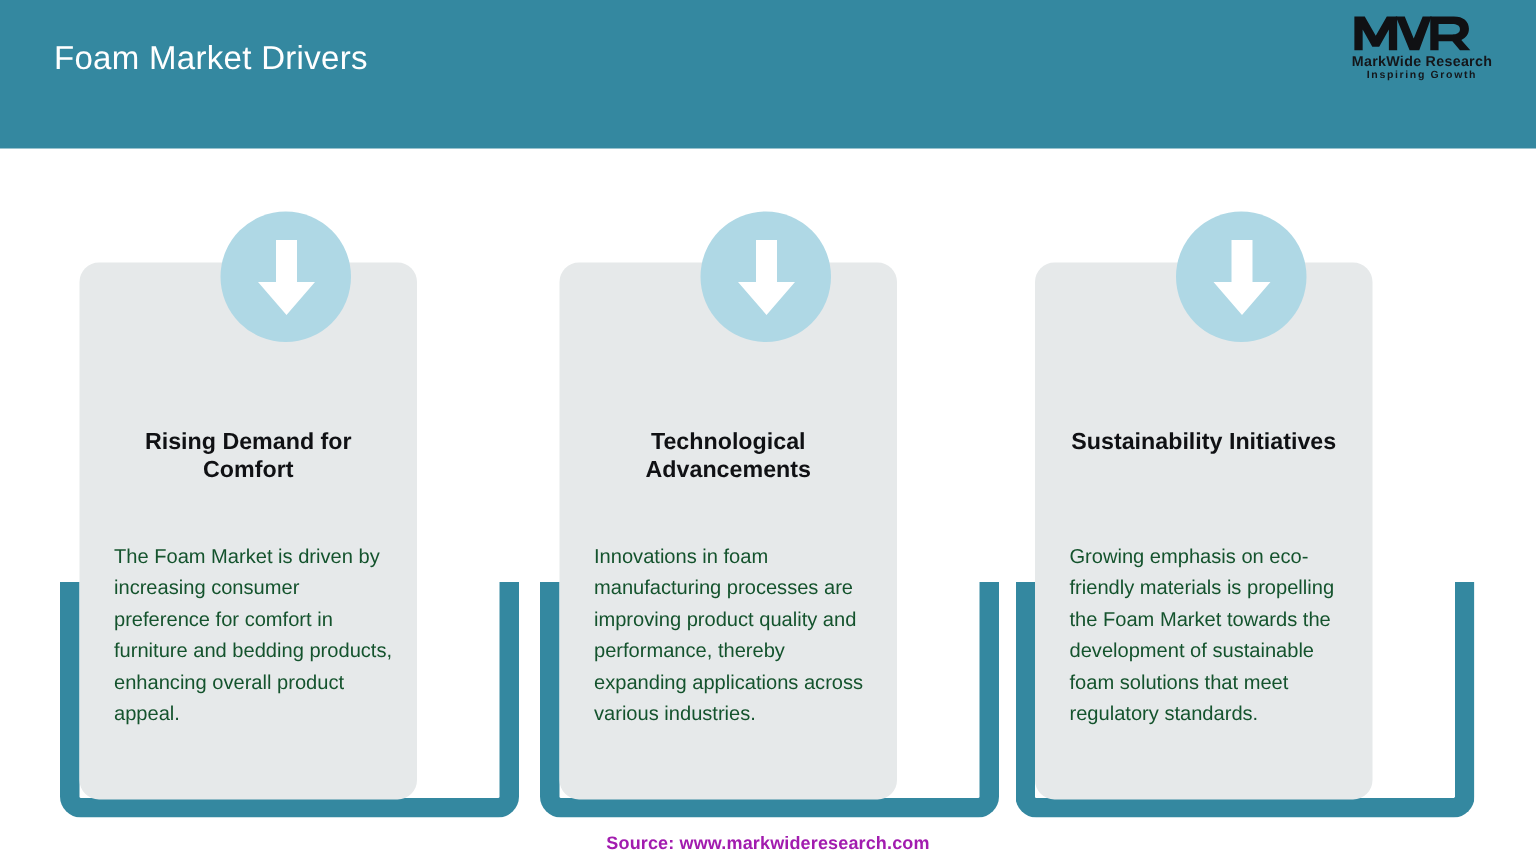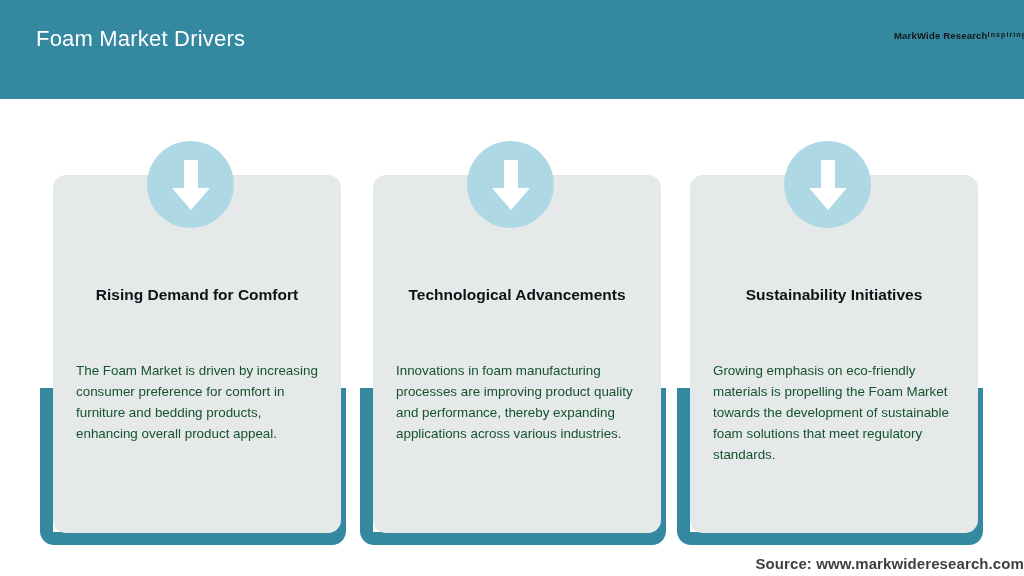--- a/index.html
+++ b/index.html
@@ -44,21 +44,21 @@
   }
 
   
   .logo {
     position: absolute;
     right: 22px;
     top: 8px;
     width: 108px;
     height: 54px;
     display: flex;
-    flex-direction: row;
+    flex-direction: column;
     align-items: center;
     justify-content: flex-start;
   }
   .logo-mark {
     width: 92px;
     height: 28px;
     display: block;
   }
   .logo-name {
     font-size: 9.5px;
@@ -111,21 +111,21 @@
     border-top: 0;
     border-bottom-left-radius: 14px;
     border-bottom-right-radius: 14px;
   }
 
   
   .card {
     position: absolute;
     left: 13px;
     top: 34px;
-    width: 288px;
+    width: 225px;
     height: 358px;
     background: #E6E9EA;
     border-radius: 13px;
   }
 
   .card-title {
     position: absolute;
     left: 12px;
     right: 12px;
     top: 110px;
@@ -163,24 +163,24 @@
   .icon-badge svg {
     display: block;
   }
 
   
   .source-note {
     position: absolute;
     left: 0;
     right: 0;
     top: 555px;
-    text-align: right;
-    font-size: 15px;
-    font-weight: bold;
-    color: #404040;
+    text-align: center;
+    font-size: 12px;
+    font-weight: bold;
+    color: #a21caf;
     letter-spacing: 0.1px;
   }
   .disclaimer {
     position: absolute;
     right: 16px;
     top: 557px;
     font-size: 8.6px;
     color: #3d4042;
     white-space: nowrap;
   }

